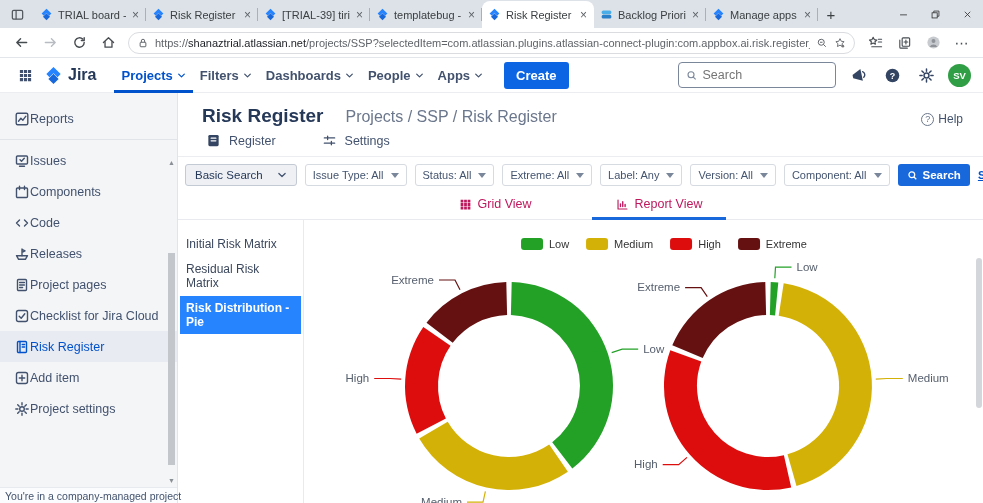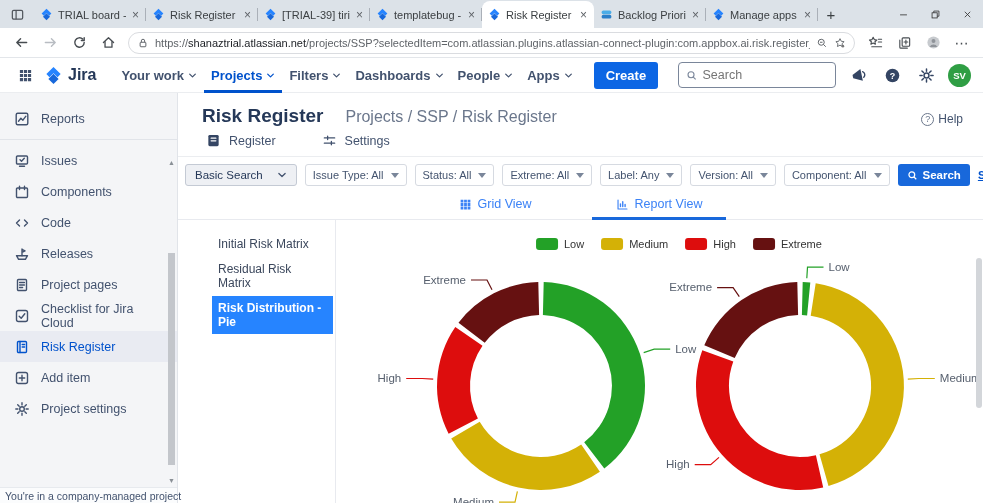--- a/index.html
+++ b/index.html
@@ -50,21 +50,21 @@
   .nav-circ svg { width:17px; height:17px; }
   .avatar { width:23px; height:23px; border-radius:50%; background:#2f9e44; color:#fff; font-size:9.5px; font-weight:bold; display:flex; align-items:center; justify-content:center; }
 
   
   .app { display:flex; height:410px; }
   .sidebar { width:178px; flex-shrink:0; background:#f4f5f7; border-right:1px solid #e1e4e9; position:relative; padding-top:10px; }
   .proj-head { display:flex; align-items:center; gap:9px; padding:2px 10px 12px 10px; }
   .proj-avatar { width:30px; height:30px; border-radius:4px; flex-shrink:0; }
   .proj-name { font-size:12.5px; font-weight:bold; color:#172b4d; }
   .proj-type { font-size:10.5px; color:#6b778c; margin-top:1px; }
-  .side-item { display:flex; align-items:center; gap:11px; height:31px; padding:0 8px 0 14px; font-size:12.5px; color:#42526e; cursor:pointer; }
+  .side-item { display:flex; align-items:center; height:31px; padding:0 8px 0 14px; font-size:12.5px; color:#42526e; cursor:pointer; }
   .side-item svg { width:16px; height:16px; flex-shrink:0; }
   .side-item.active { background:#e9ebf2; color:#0052cc; }
   .side-divider { height:1px; background:#e1e4e9; margin:5px 0; }
   .side-scrollbar { position:absolute; right:1px; top:66px; bottom:18px; width:9px; display:flex; flex-direction:column; align-items:center; }
   .scroll-arrow { font-size:7px; color:#8a9096; line-height:8px; }
   .side-thumb { width:7px; height:212px; background:#c3c6cb; margin-top:86px; }
   .side-scrollbar .scroll-arrow.down { margin-top:auto; }
   .side-footer { position:absolute; left:0; right:0; bottom:0; height:16px; background:#fbfcfd; border-top:1px solid #e7eaee; font-size:10.5px; color:#42526e; padding:2px 0 0 5px; white-space:nowrap; }
 
   
@@ -79,24 +79,24 @@
   .main-tab svg { width:15px; height:15px; }
   .filter-row { display:flex; align-items:center; gap:8px; padding:7px 4px 7px 7px; white-space:nowrap; }
   .mode-select { display:flex; align-items:center; gap:14px; background:#eef0f4; border:1px solid #c4cad4; border-radius:3px; padding:4px 9px; font-size:11.5px; color:#253858; cursor:pointer; }
   .mode-select svg { width:10px; height:10px; color:#42526e; }
   .pill { display:flex; align-items:center; background:#fff; border:1px solid #d6dae1; border-radius:3px; padding:4px 7px; font-size:11px; color:#44546f; cursor:pointer; }
   .caret { width:0; height:0; border-left:4px solid transparent; border-right:4px solid transparent; border-top:5px solid #7a869a; margin-left:7px; }
   .filter-search { display:flex; align-items:center; gap:5px; background:#1868db; color:#fff; border:none; border-radius:3px; padding:5px 9px; font-size:11.5px; font-weight:bold; cursor:pointer; font-family:inherit; }
   .filter-search svg { width:11px; height:11px; }
   .jql-link { font-size:11px; color:#0052cc; text-decoration:underline; font-weight:bold; cursor:pointer; }
   .view-tabs { display:flex; justify-content:center; gap:64px; border-bottom:1px solid #e8eaef; }
-  .view-tab { display:flex; align-items:center; gap:6px; font-size:12.5px; color:#3b82f6; padding:4px 10px 8px; cursor:pointer; position:relative; }
+  .view-tab { display:flex; align-items:center; gap:6px; font-size:12.5px; color:#be185d; padding:4px 10px 8px; cursor:pointer; position:relative; }
   .view-tab svg { width:13px; height:13px; }
   .view-tab.active:after { content:""; position:absolute; left:-14px; right:-14px; bottom:-1px; height:3px; background:#1868db; }
-  .report-body { flex:1; display:flex; min-height:0;margin-left:32px; }
+  .report-body { flex:1; display:flex; min-height:0; }
   .report-menu { width:126px; flex-shrink:0; border-right:1px solid #e8eaef; padding:12px 2px 0 2px; }
   .rm-item { font-size:12px; color:#3b475c; padding:5px 6px; margin-bottom:1px; cursor:pointer; }
   .rm-item.active { background:#2684ff; color:#fff; font-weight:bold; }
   .charts { position:relative; flex:1; min-width:0; }
   .legend { position:absolute; top:18px; left:53%; transform:translateX(-50%); display:flex; gap:17px; }
   .legend-item { display:flex; align-items:center; gap:6px; font-size:11px; color:#333; }
   .legend-swatch { width:22px; height:12px; border-radius:3px; }
   .donut-svg { position:absolute; pointer-events:none; }
   .charts-scroll { position:absolute; right:1px; top:38px; width:6px; height:150px; background:#d3d6da; border-radius:3px; }
 </style>
@@ -273,26 +273,20 @@
         </svg>
       </div>
     <div class="jira-logo">
       <svg viewBox="0 0 16 16">
           <path d="M8 .8l6 6-2.6 2.6L8 6 4.6 9.4 2 6.8z" fill="#2684FF"></path>
           <path d="M8 6.6l4.3 4.3L8 15.2l-4.3-4.3z" fill="#1868DB"></path>
         </svg>
       <span class="brand">Jira</span>
     </div>
     <div id="nav-items" style="display:flex; align-items:center;">
-        <div class="nav-item">
-          <span>Your work</span>
-          <span><svg viewBox="0 0 16 16" width="9" height="9" fill="none" stroke="currentColor" stroke-width="2.2" stroke-linecap="round" stroke-linejoin="round">
-              <path d="M3 5.5l5 5 5-5"></path>
-            </svg></span>
-        </div>
         <div class="nav-item active">
           <span>Projects</span>
           <span><svg viewBox="0 0 16 16" width="9" height="9" fill="none" stroke="currentColor" stroke-width="2.2" stroke-linecap="round" stroke-linejoin="round">
               <path d="M3 5.5l5 5 5-5"></path>
             </svg></span>
         </div>
         <div class="nav-item">
           <span>Filters</span>
           <span><svg viewBox="0 0 16 16" width="9" height="9" fill="none" stroke="currentColor" stroke-width="2.2" stroke-linecap="round" stroke-linejoin="round">
               <path d="M3 5.5l5 5 5-5"></path>

